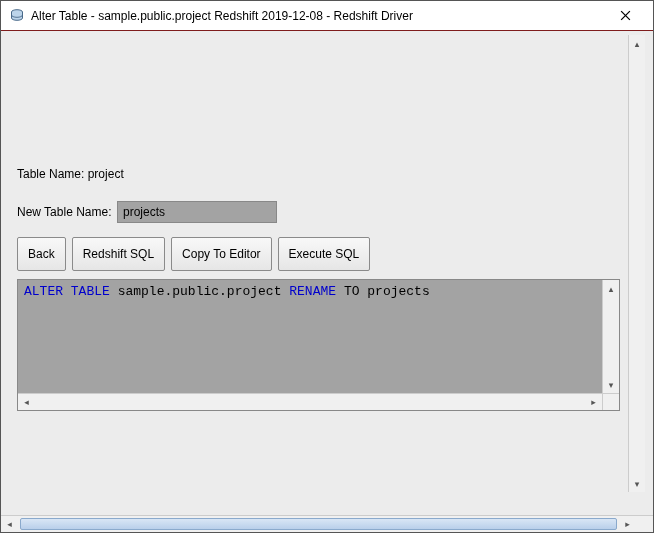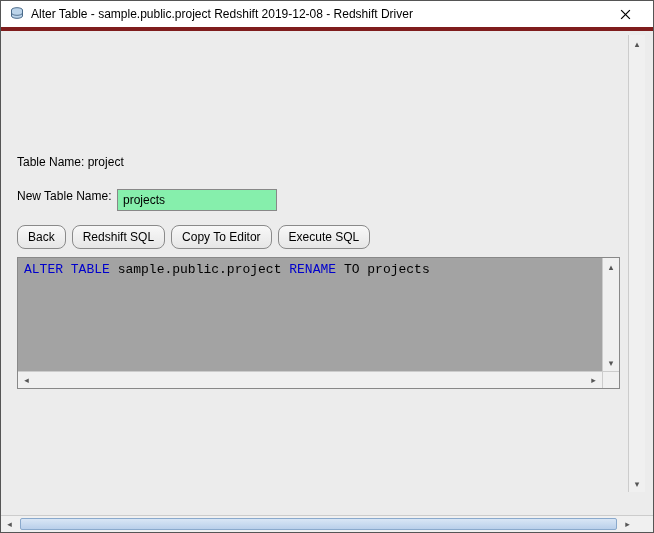--- a/index.html
+++ b/index.html
@@ -10,21 +10,21 @@
       font-size: 12px;
       background: #fff;
       width: 654px;
       height: 533px;
       overflow: hidden;
       border: 1px solid #555;
     }
     .titlebar {
       height: 30px;
       background: #fff;
-      border-bottom: 4px solid #7f1d1d;
+      border-bottom: 1px solid #7f1d1d;
       display: flex;
       align-items: center;
       padding: 0 8px;
     }
     .titlebar-icon {
       width: 16px; height: 16px;
       margin-right: 6px;
       flex-shrink: 0;
     }
     .titlebar-title {
@@ -94,38 +94,38 @@
       background: linear-gradient(#d9e6f5, #b9cfea);
       border: 1px solid #8aa9cc;
       border-radius: 2px;
     }
     .bottom-scrollbar .corner {
       width: 17px;
     }
     .content-panel {
       padding: 120px 8px 0 8px;
     }
-    .row { display: flex; margin-bottom: 14px; }
+    .row { display: flex; align-items: center; margin-bottom: 14px; margin-top: 12px; }
     .label { color: #000; }
     .tn-label-row { margin-bottom: 20px; }
     .ntn-label { width: 100px; }
     .ntn-input {
       width: 160px; height: 22px;
       border: 1px solid #888;
       padding: 2px 5px;
       font-size: 12px;
-      background: #86efac;
+      background: #a3a3a3;
     }
     .button-row { margin-bottom: 8px; gap: 6px; }
     .btn {
-      height: 24px;
+      height: 34px;
       padding: 0 10px;
       background: linear-gradient(#f8f8f8, #e6e6e6);
       border: 1px solid #8a8a8a;
-      border-radius: 8px;
+      border-radius: 2px;
       font-size: 12px;
       cursor: pointer;
     }
     .sql-wrap {
       position: relative;
       height: 132px;
       border: 1px solid #888;
       background: #a3a3a3;
     }
     .sql-body {

